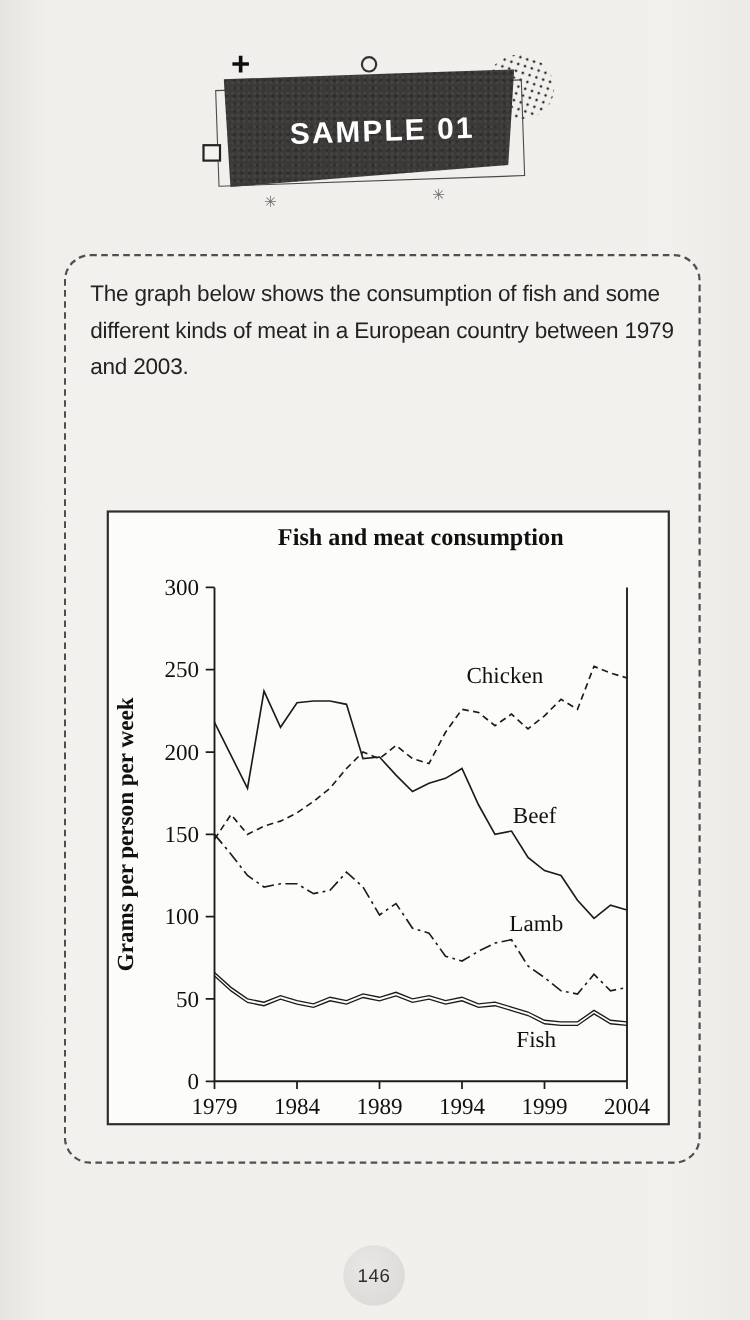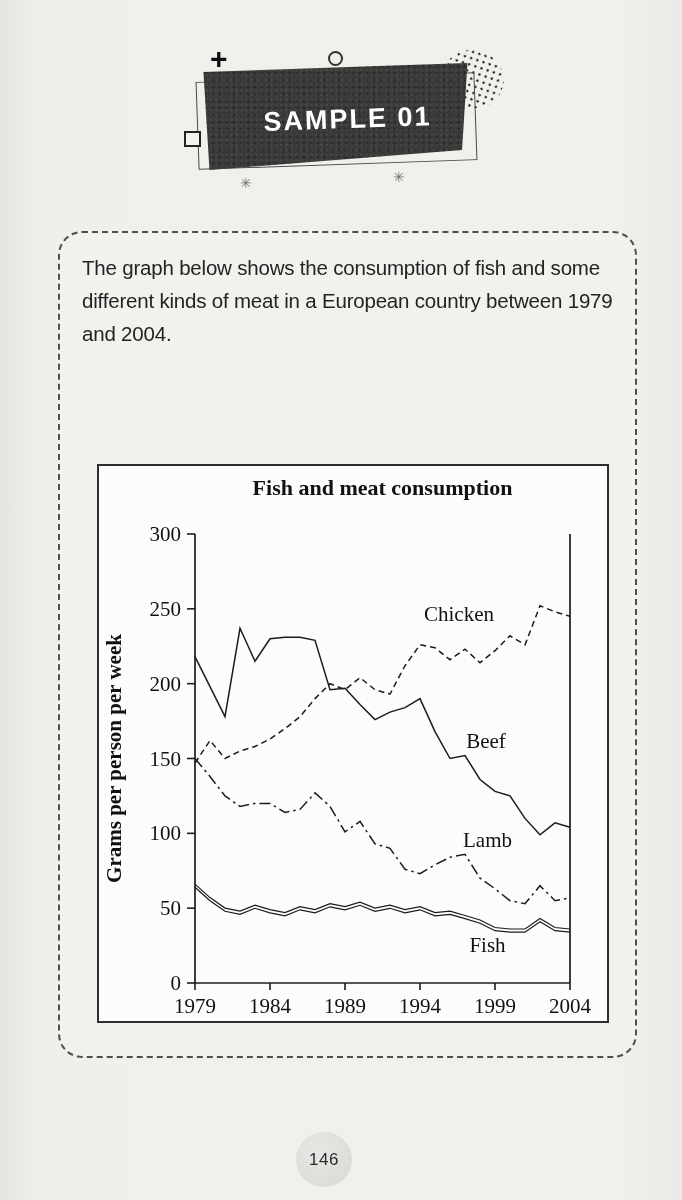--- a/index.html
+++ b/index.html
@@ -43,21 +43,21 @@
   .task-p1{top:18px;}
   .task-p2{top:138px;}
   
   .chart-frame{
     position:absolute;left:97px;top:464px;width:512px;height:559px;
     background:#fcfcfa;border:2px solid #2e2e2e;box-sizing:border-box;
   }
   .chart-frame svg{display:block;}
   
   .page-badge{
-    position:absolute;left:296px;top:1132px;width:56px;height:55px;border-radius:50%;
+    position:absolute;left:312px;top:1132px;width:56px;height:55px;border-radius:50%;
     background:radial-gradient(circle at 40% 35%,#e9e7e5,#d9d7d4);
     display:flex;align-items:center;justify-content:center;
     font-size:17px;color:#2d2d2d;letter-spacing:.5px;
   }
 </style>
 </head>
 <body>
 
 <div class="banner">
   <div class="deco-plus">+</div>
@@ -66,21 +66,21 @@
   <div class="banner-outline"></div>
   <div class="banner-shape">
     <div class="banner-title">SAMPLE 01</div>
   </div>
   <div class="deco-square"></div>
   <div class="deco-sparkle sparkle-1">✳</div>
   <div class="deco-sparkle sparkle-2">✳</div>
 </div>
 
 <div class="task-card">
-  <div class="task-text task-p1">The graph below shows the consumption of fish and some different kinds of meat in a European country between 1979 and 2004.</div>
+  <div class="task-text task-p1">The graph below shows the consumption of fish and some different kinds of meat in a European country between 1979 and 2003.</div>
 </div>
 
 <div class="chart-frame">
   <svg width="496" height="555" viewBox="0 0 496 555" xmlns="http://www.w3.org/2000/svg">
       <text x="283.5" y="29" text-anchor="middle" font-size="22" font-weight="bold" font-family="&quot;Liberation Serif&quot;, serif" fill="#111">Fish and meat consumption</text>
       <text x="22" y="292.5" transform="rotate(-90 22 292.5)" text-anchor="middle" font-size="21" font-weight="bold" font-family="&quot;Liberation Serif&quot;, serif" fill="#111">Grams per person per week</text>
       <line x1="96" y1="68" x2="96" y2="517" stroke="#1c1c1c" stroke-width="1.7"></line>
       <line x1="96" y1="517" x2="471" y2="517" stroke="#1c1c1c" stroke-width="1.7"></line>
       <line x1="471" y1="68" x2="471" y2="517" stroke="#1c1c1c" stroke-width="1.7"></line>
       <line x1="88" y1="517" x2="96" y2="517" stroke="#1c1c1c" stroke-width="1.6"></line>

